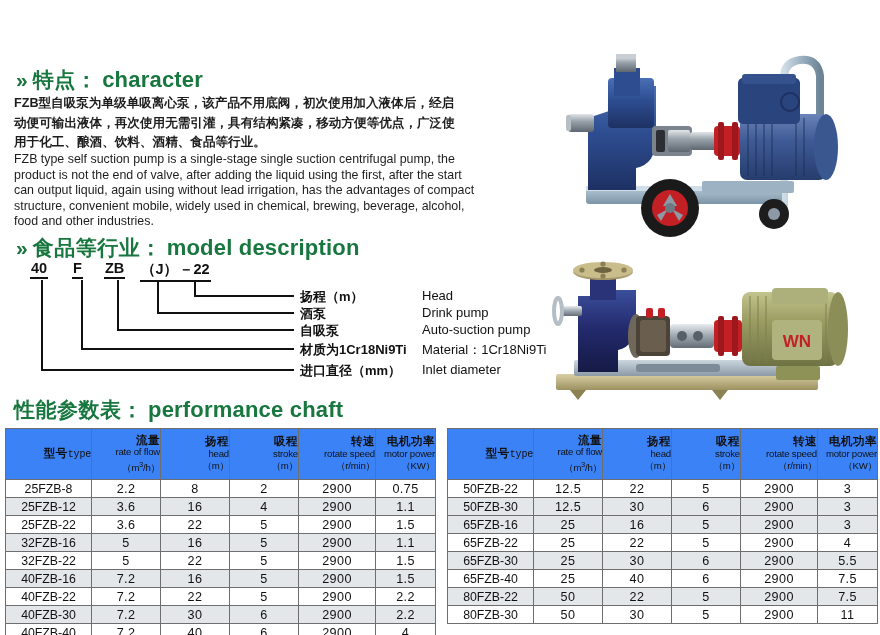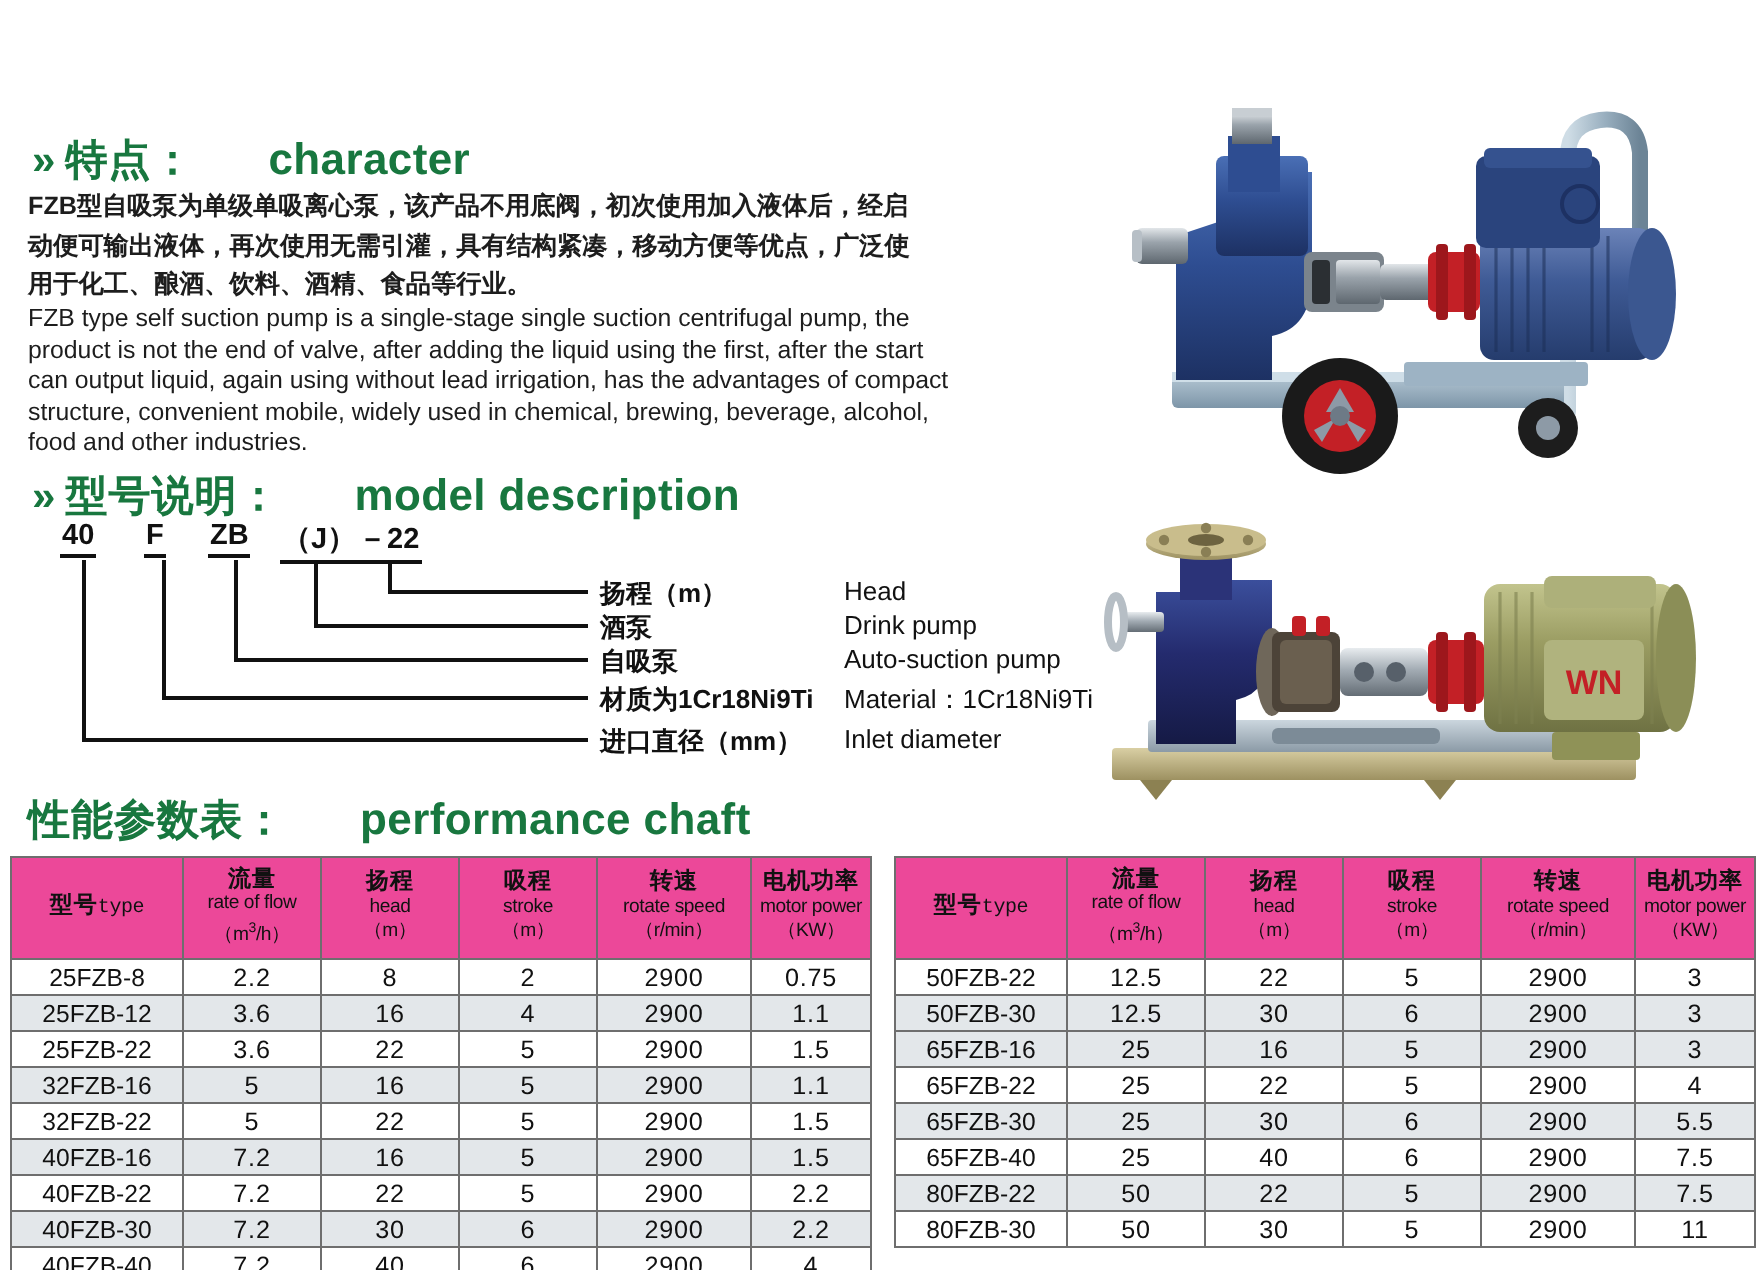--- a/index.html
+++ b/index.html
@@ -6,21 +6,21 @@
   body{
     width:880px;height:635px;background:#ffffff;overflow:hidden;position:relative;
     font-family:"Liberation Sans","DejaVu Sans",sans-serif;color:#1b1b1b;
   }
   .page{position:relative;width:880px;height:635px;}
 
   
   .heading{position:absolute;color:#18773f;font-weight:bold;white-space:nowrap;display:flex;align-items:baseline;gap:5px;}
   .heading .chev{font-size:21px;line-height:1;font-weight:bold;}
   .heading .cn{font-size:21px;letter-spacing:.5px;}
-  .heading .en{font-size:22px;letter-spacing:.2px;margin-left:32px;}
+  .heading .en{font-size:22px;letter-spacing:.2px;}
 
   #h-character{left:16px;top:66px;}
   #h-model{left:16px;top:234px;}
   #h-perf{left:14px;top:396px;}
   #h-perf .cn{font-size:21px;}
   #h-perf .en{font-size:22px;}
 
   
   .para-cn{position:absolute;left:14px;top:94px;width:448px;font-size:12.6px;line-height:19.5px;font-weight:bold;color:#1d1d1d;}
   .para-en{position:absolute;left:14px;top:152px;width:450px;font-size:12.4px;line-height:15.6px;color:#1d1d1d;}
@@ -35,21 +35,21 @@
   .lead.h{height:2px;}
   .mlabel{position:absolute;font-size:13px;font-weight:bold;color:#111;white-space:nowrap;}
   .mlabel-en{position:absolute;font-size:13px;color:#111;white-space:nowrap;}
 
   
   table.perf{position:absolute;border-collapse:collapse;table-layout:fixed;background:#fff;}
   table.perf td,table.perf th{
     border:1px solid #6e6e6e;text-align:center;vertical-align:middle;
     font-size:11.5px;color:#111;padding:0;
   }
-  table.perf thead th{background:#ec4899;font-weight:normal;height:46px;line-height:12.5px;padding:2px 0;}
+  table.perf thead th{background:#3b82f6;font-weight:normal;height:46px;line-height:12.5px;padding:2px 0;text-align:right;}
   table.perf thead th .cn{font-size:11.5px;font-weight:bold;display:block;letter-spacing:.5px;}
   table.perf thead th .en{font-size:9.6px;display:block;font-family:Liberation Sans, sans-serif;letter-spacing:-.2px;}
   table.perf thead th.tcol{line-height:46px;padding:0;}
   table.perf thead th.tcol .cn{display:inline;font-size:11.5px;}
   table.perf thead th.tcol .en{display:inline;font-size:10px;font-family:"Liberation Mono","DejaVu Sans Mono",monospace;}
   table.perf tbody td{height:17px;font-size:12.6px;letter-spacing:.4px;}
   table.perf tbody tr.alt td{background:#e3e7ea;}
   table.perf tbody tr td:first-child{font-size:12.3px;letter-spacing:0;}
   .sup{font-size:7px;vertical-align:super;}
 
@@ -75,21 +75,21 @@
   <div class="para-en">
     <div>FZB type self suction pump is a single-stage single suction centrifugal pump, the</div>
     <div>product is not the end of valve, after adding the liquid using the first, after the start</div>
     <div>can output liquid, again using without lead irrigation, has the advantages of compact</div>
     <div>structure, convenient mobile, widely used in chemical, brewing, beverage, alcohol,</div>
     <div>food and other industries.</div>
   </div>
 
   <div class="heading" id="h-model">
     <span class="chev">»</span>
-    <span class="cn">型号说明：</span>
+    <span class="cn">食品等行业：</span>
     <span class="en">model description</span>
   </div>
 
   <div class="model-box">
 
     <div class="tok" style="left:30px;top:2px;">
       <span class="u">40</span>
       </div>
     <div class="tok" style="left:72px;top:2px;">
       <span class="u">F</span>

